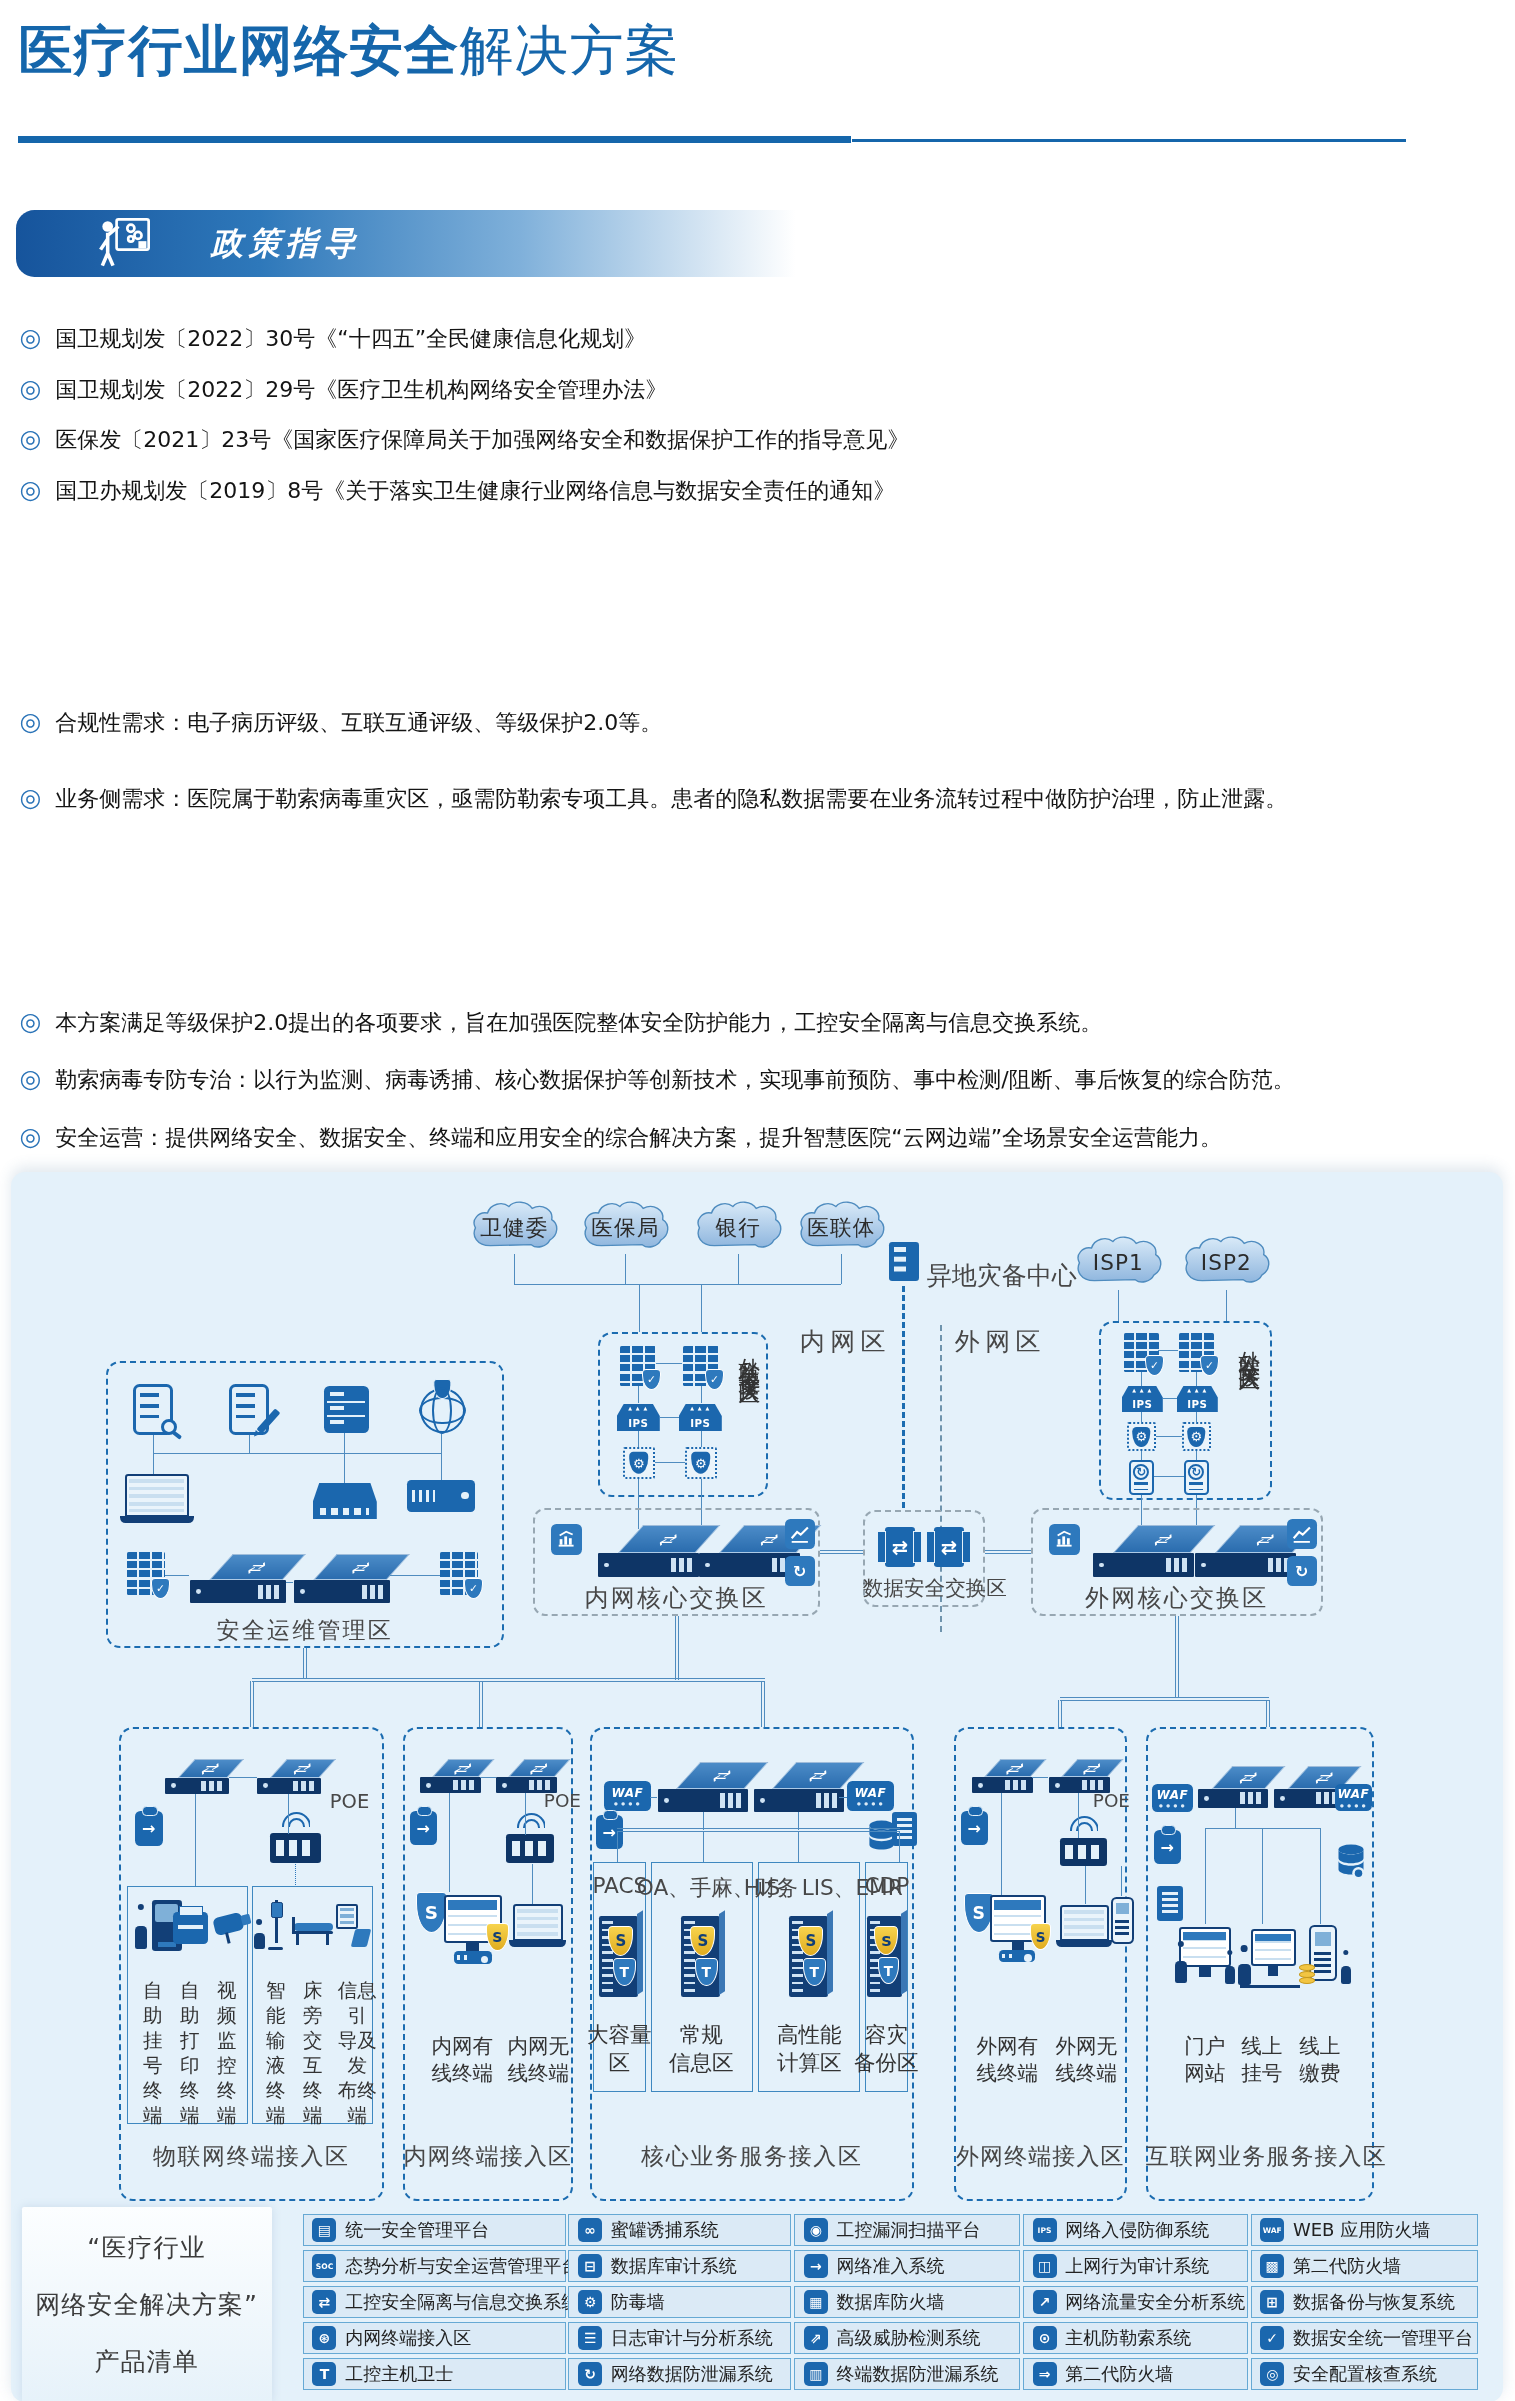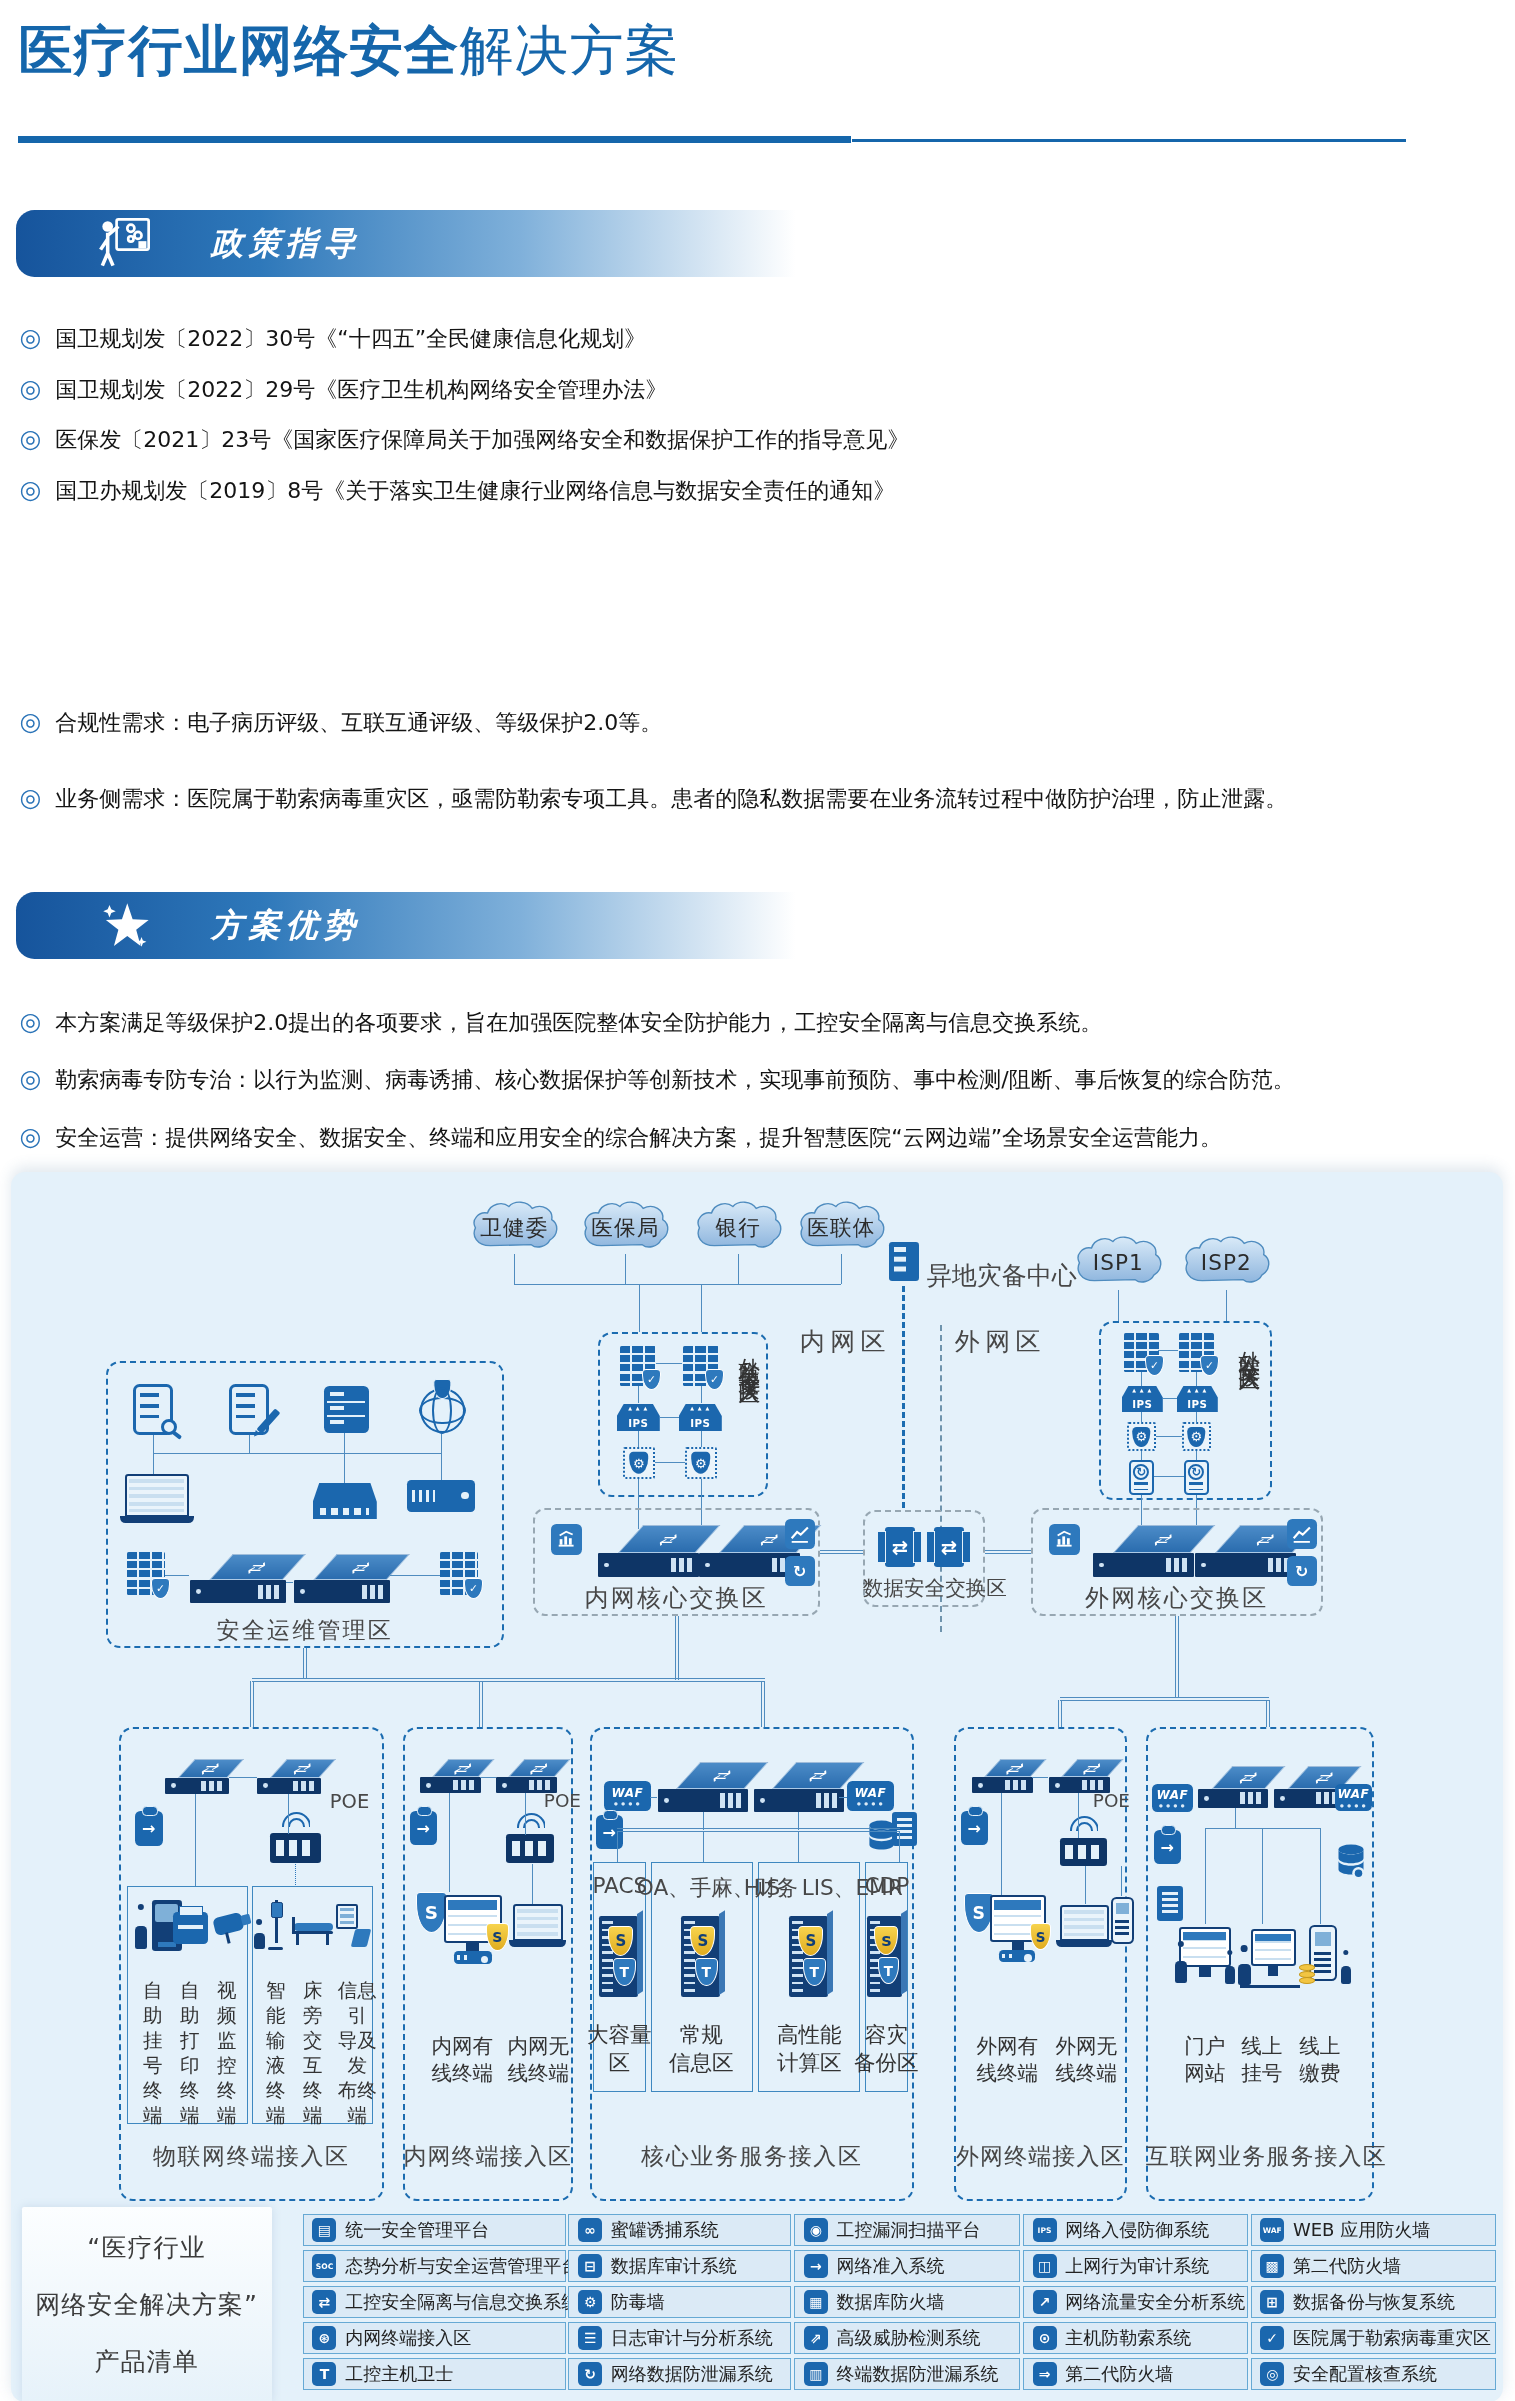--- a/index.html
+++ b/index.html
@@ -284,30 +284,20 @@
 
   <div class="bullet" style="top:708px;">
     <span class="mk">◎</span>
     <span class="tx">合规性需求：电子病历评级、互联互通评级、等级保护2.0等。</span>
   </div>
   <div class="bullet" style="top:784px;">
     <span class="mk">◎</span>
     <span class="tx">业务侧需求：医院属于勒索病毒重灾区，亟需防勒索专项工具。患者的隐私数据需要在业务流转过程中做防护治理，防止泄露。</span>
   </div>
 
-  <div class="banner" style="top:892px;">
-    <span class="bicon">
-      <svg viewBox="0 0 64 64">
-        <path d="M34 8 L40 26 L58 27 L44 38 L49 56 L34 45 L19 56 L24 38 L10 27 L28 26 Z" fill="#fff"></path>
-        <path d="M14 10 l2 5 5 2 -5 2 -2 5 -2-5 -5-2 5-2 Z" fill="#fff"></path>
-        <path d="M50 46 l1.5 4 4 1.5 -4 1.5 -1.5 4 -1.5-4 -4-1.5 4-1.5 Z" fill="#fff"></path>
-      </svg>
-    </span>
-    <h2>方案优势</h2>
-  </div>
   <div class="bullet" style="top:1008px;">
     <span class="mk">◎</span>
     <span class="tx">本方案满足等级保护2.0提出的各项要求，旨在加强医院整体安全防护能力，工控安全隔离与信息交换系统。</span>
   </div>
   <div class="bullet" style="top:1065px;">
     <span class="mk">◎</span>
     <span class="tx">勒索病毒专防专治：以行为监测、病毒诱捕、核心数据保护等创新技术，实现事前预防、事中检测/阻断、事后恢复的综合防范。</span>
   </div>
   <div class="bullet" style="top:1123px;">
     <span class="mk">◎</span>
@@ -911,21 +901,21 @@
       <div class="pcell">
           <span class="pg">⇗</span>
           <span class="pl">高级威胁检测系统</span>
         </div>
       <div class="pcell">
           <span class="pg">⊙</span>
           <span class="pl">主机防勒索系统</span>
         </div>
       <div class="pcell">
           <span class="pg">✓</span>
-          <span class="pl">医院属于勒索病毒重灾区</span>
+          <span class="pl">数据安全统一管理平台</span>
         </div>
       <div class="pcell">
           <span class="pg">T</span>
           <span class="pl">工控主机卫士</span>
         </div>
       <div class="pcell">
           <span class="pg">↻</span>
           <span class="pl">网络数据防泄漏系统</span>
         </div>
       <div class="pcell">

